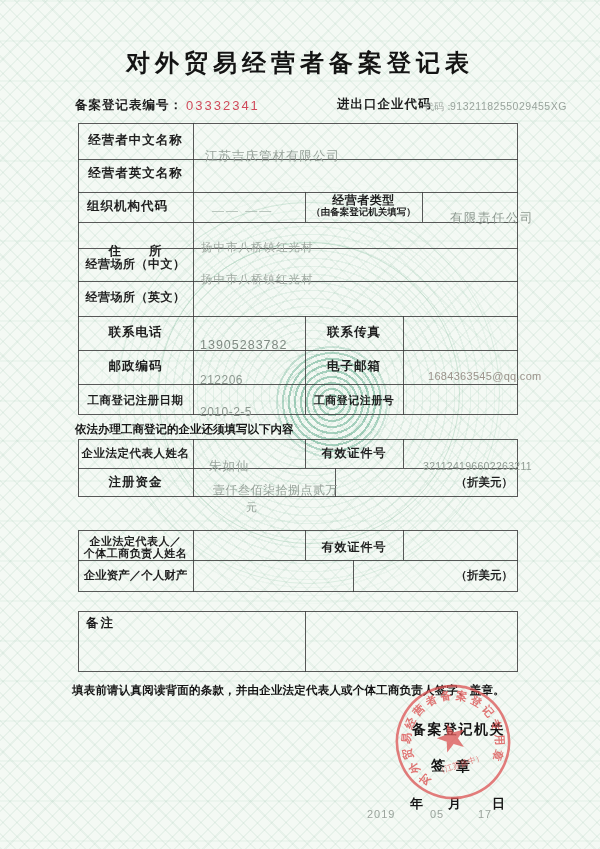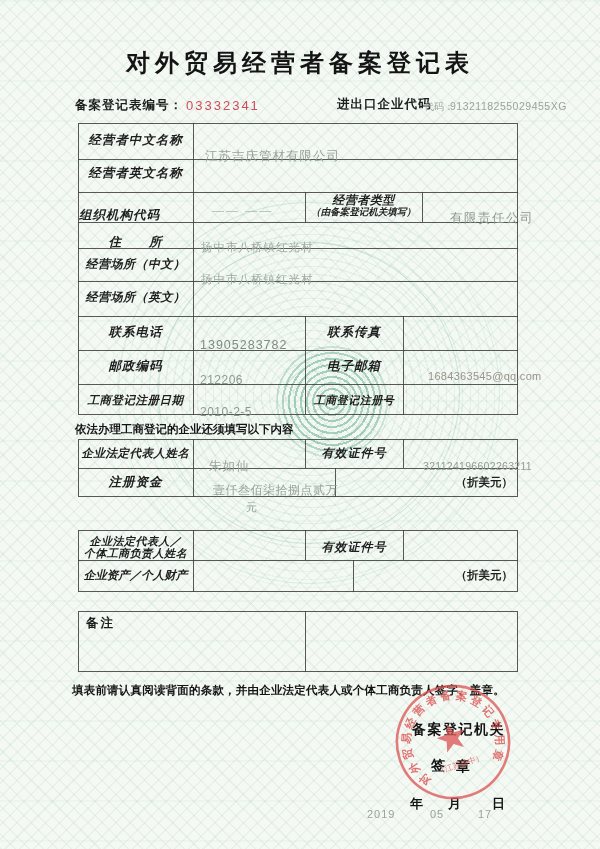--- a/index.html
+++ b/index.html
@@ -5,21 +5,21 @@
   html,body{margin:0;padding:0;background:#dfe3df;}
   .page{position:relative;width:600px;height:849px;margin:0 auto;overflow:hidden;
     background-color:#f4f9f4;
     background-image:
       repeating-linear-gradient(45deg, rgba(148,192,168,.13) 0 1.5px, rgba(0,0,0,0) 1.5px 10px),
       repeating-linear-gradient(-45deg, rgba(148,192,168,.13) 0 1.5px, rgba(0,0,0,0) 1.5px 10px),
       repeating-linear-gradient(180deg, rgba(160,205,180,.10) 0 2px, rgba(0,0,0,0) 2px 40px);
     font-family:"Liberation Sans","DejaVu Sans",sans-serif;}
   .lbl{position:absolute;font-family:"Liberation Serif","DejaVu Serif",serif;font-weight:bold;
        color:#1e1e1e;letter-spacing:1px;white-space:nowrap;font-size:12.5px;line-height:1.1;}
-  .c{text-align:center;font-style:italic;}
+  .c{text-align:center;}
   .val{position:absolute;white-space:nowrap;line-height:1.1;}
   .hd{position:absolute;font-weight:bold;color:#141414;white-space:nowrap;line-height:1.1;}
   .box{position:absolute;border:1px solid rgba(60,60,60,.85);box-sizing:border-box;background:transparent;}
   .hl{position:absolute;height:1px;background:rgba(60,60,60,.85);}
   .vl{position:absolute;width:1px;background:rgba(60,60,60,.85);}
   .wm{position:absolute;border-radius:50%;pointer-events:none;}
   .stamp{position:absolute;left:391px;top:680px;pointer-events:none;opacity:.88;}
 </style>
 </head>
 <body>
@@ -52,24 +52,24 @@
   <i class="hl" style="left:78px;top:350px;width:440px;"></i>
   <i class="hl" style="left:78px;top:384px;width:440px;"></i>
   <i class="vl" style="left:193px;top:123px;height:292px;"></i>
   <i class="vl" style="left:305px;top:192px;height:30px;"></i>
   <i class="vl" style="left:422px;top:192px;height:30px;"></i>
   <i class="vl" style="left:305px;top:316px;height:99px;"></i>
   <i class="vl" style="left:403px;top:316px;height:99px;"></i>
 
   <div class="lbl c" style="left:78px;top:134px;width:115px;">经营者中文名称</div>
   <div class="lbl c" style="left:78px;top:167px;width:115px;">经营者英文名称</div>
-  <div class="lbl c" style="left:62px;top:200px;width:115px;margin-top:9px;">组织机构代码</div>
+  <div class="lbl c" style="left:70px;top:200px;width:115px;">组织机构代码</div>
   <div class="lbl c" style="left:305px;top:194px;width:117px;font-size:12px;letter-spacing:.5px;">经营者类型</div>
   <div class="lbl c" style="left:305px;top:207px;width:117px;font-size:9.5px;letter-spacing:0;">（由备案登记机关填写）</div>
-  <div class="lbl c" style="left:78px;top:236px;width:115px;">住　　所</div>
+  <div class="lbl c" style="left:78px;top:245px;width:115px;">住　　所</div>
   <div class="lbl c" style="left:78px;top:258px;width:115px;font-size:12px;letter-spacing:.5px;">经营场所（中文）</div>
   <div class="lbl c" style="left:78px;top:291px;width:115px;font-size:12px;letter-spacing:.5px;">经营场所（英文）</div>
   <div class="lbl c" style="left:78px;top:326px;width:115px;">联系电话</div>
   <div class="lbl c" style="left:305px;top:326px;width:98px;">联系传真</div>
   <div class="lbl c" style="left:78px;top:360px;width:115px;">邮政编码</div>
   <div class="lbl c" style="left:305px;top:360px;width:98px;">电子邮箱</div>
   <div class="lbl c" style="left:78px;top:394px;width:115px;font-size:11.5px;letter-spacing:.5px;">工商登记注册日期</div>
   <div class="lbl c" style="left:305px;top:394px;width:98px;font-size:11px;letter-spacing:.5px;">工商登记注册号</div>
 
   <div class="val" style="left:205px;top:150px;font-size:12.5px;letter-spacing:1px;color:#97a29a;">江苏吉庆管材有限公司</div>

